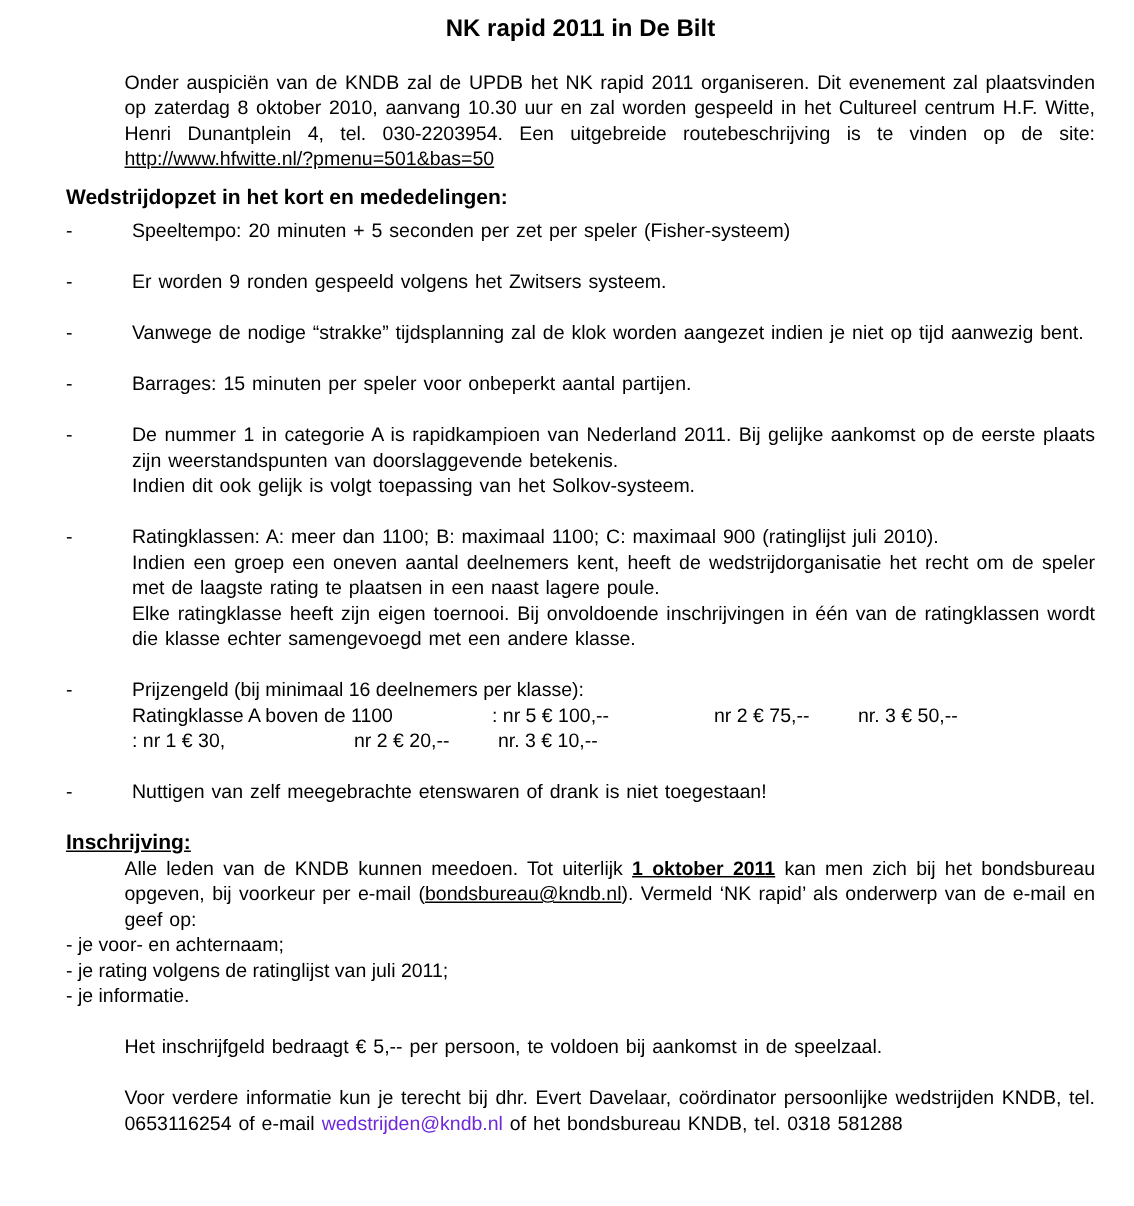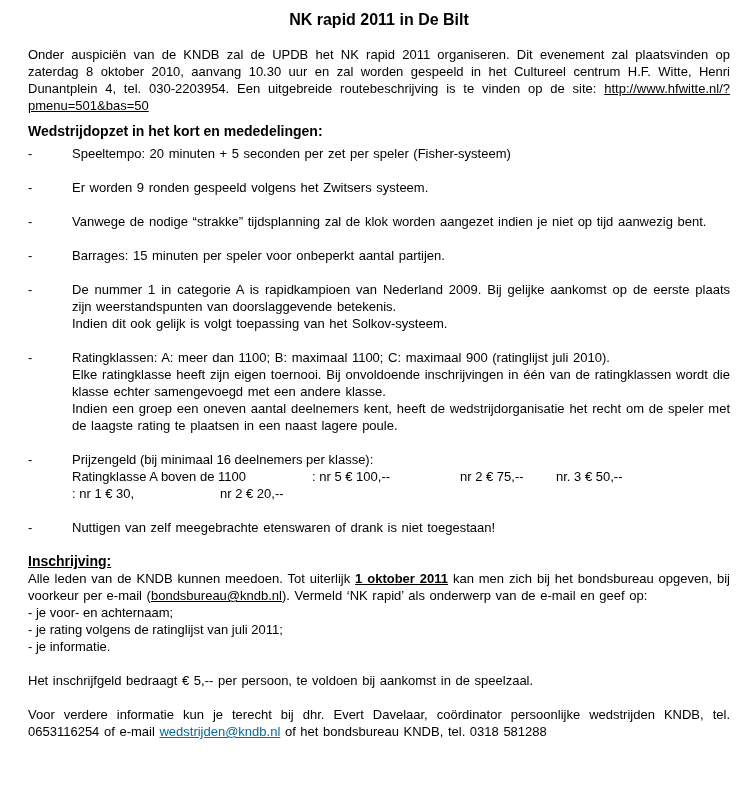--- a/index.html
+++ b/index.html
@@ -7,42 +7,41 @@
     width: 756px;
     font-family: "Liberation Sans", "DejaVu Sans", sans-serif;
     font-size: 13px;
     line-height: 17px;
     color: #000000;
   }
   .page {
     width: 756px;
     height: 804px;
     box-sizing: border-box;
-    padding: 8px 26px 4px 28px;
+    padding: 8px 26px 4px 44px;
     overflow: hidden;
     background: #ffffff;
   }
   h1.doc-title {
     font-size: 16px;
     line-height: 20px;
     text-align: center;
     margin: 2px 0 16px 0;
     font-weight: bold;
   }
   p { margin: 0; }
-  .just { text-align: justify; word-spacing: 1px; }
+  .just { text-align: justify; word-spacing: 1px; margin-left: 39px; }
   .intro { margin-bottom: 9px; }
   a.link-black {
     color: #000000;
     text-decoration: underline;
     cursor: pointer;
   }
   a.link-blue {
-    color: #0369a1;
-    text-decoration: underline;
+    color: #6d28d9;
     cursor: pointer;
   }
   h2.sec-heading {
     font-size: 14px;
     line-height: 17px;
     font-weight: bold;
     margin: 0 0 5px 0;
   }
   .bullet {
     display: flex;
@@ -101,47 +100,48 @@
   <div class="bullet">
     <span class="dash">-</span>
     <div class="btext">
         <p>Barrages: 15 minuten per speler voor onbeperkt aantal partijen.</p>
       </div>
   </div>
 
   <div class="bullet">
     <span class="dash">-</span>
     <div class="btext">
-      <p>De nummer 1 in categorie A is rapidkampioen van Nederland 2009. Bij gelijke aankomst op de eerste plaats zijn weerstandspunten van doorslaggevende betekenis.</p>
+      <p>De nummer 1 in categorie A is rapidkampioen van Nederland 2011. Bij gelijke aankomst op de eerste plaats zijn weerstandspunten van doorslaggevende betekenis.</p>
       <p>Indien dit ook gelijk is volgt toepassing van het Solkov-systeem.</p>
     </div>
   </div>
 
   <div class="bullet">
     <span class="dash">-</span>
     <div class="btext">
       <p>Ratingklassen: A: meer dan 1100; B: maximaal 1100; C: maximaal 900 (ratinglijst juli 2010).</p>
+      <p>Indien een groep een oneven aantal deelnemers kent, heeft de wedstrijdorganisatie het recht om de speler met de laagste rating te plaatsen in een naast lagere poule.</p>
       <p>Elke ratingklasse heeft zijn eigen toernooi. Bij onvoldoende inschrijvingen in één van de ratingklassen wordt die klasse echter samengevoegd met een andere klasse.</p>
-      <p>Indien een groep een oneven aantal deelnemers kent, heeft de wedstrijdorganisatie het recht om de speler met de laagste rating te plaatsen in een naast lagere poule.</p>
     </div>
   </div>
 
   <div class="bullet">
     <span class="dash">-</span>
     <div class="btext">
       <p class="plain-line">Prijzengeld (bij minimaal 16 deelnemers per klasse):</p>
       <div class="prize-row">
         <span class="pk">Ratingklasse A boven de 1100</span>
         <span class="p1">: nr 5 € 100,--</span>
         <span class="p2">nr 2 € 75,--</span>
         <span class="p3">nr. 3 € 50,--</span>
       </div>
       <div class="prize-row">
         <span class="p1">: nr 1 € 30,</span>
         <span class="p2">nr 2 € 20,--</span>
+        <span class="p3">nr. 3 € 10,--</span>
       </div>
     </div>
   </div>
 
   <div class="bullet">
     <span class="dash">-</span>
     <div class="btext">
         <p>Nuttigen van zelf meegebrachte etenswaren of drank is niet toegestaan!</p>
       </div>
   </div>

